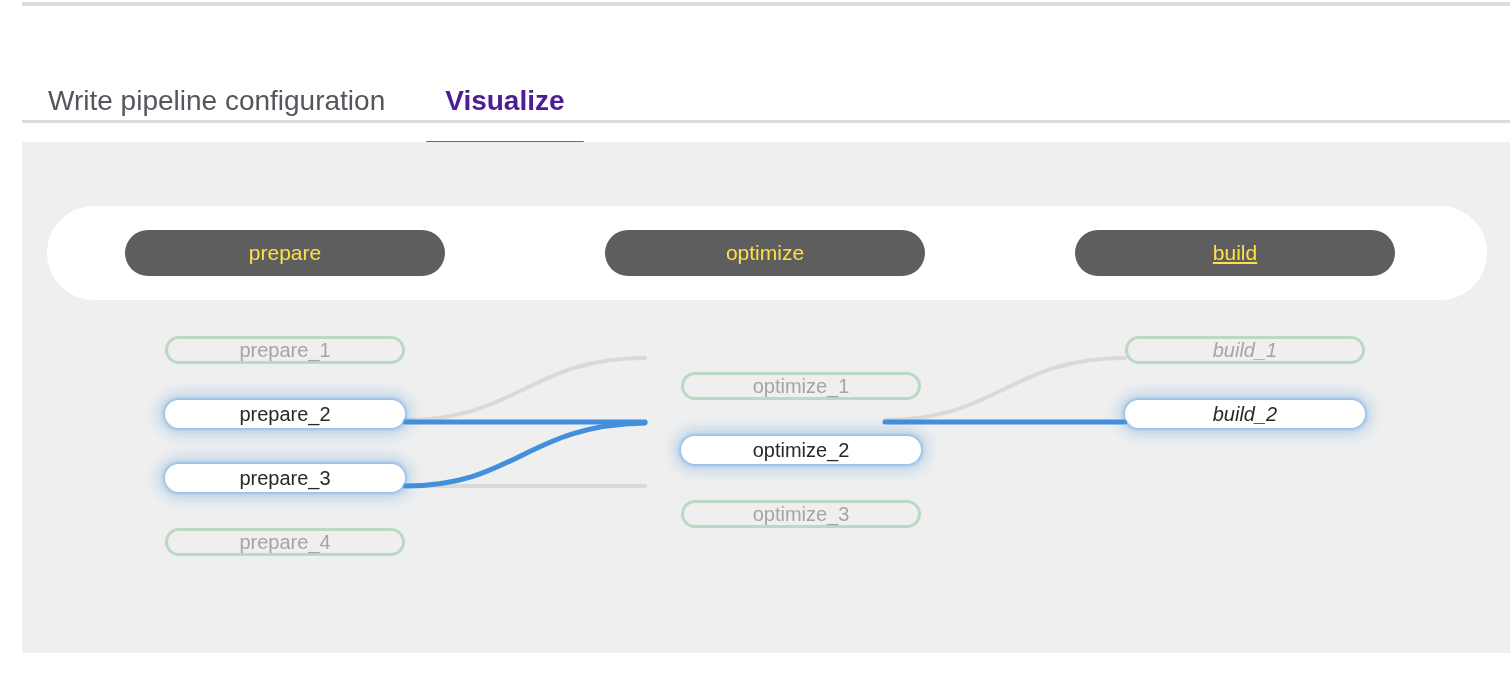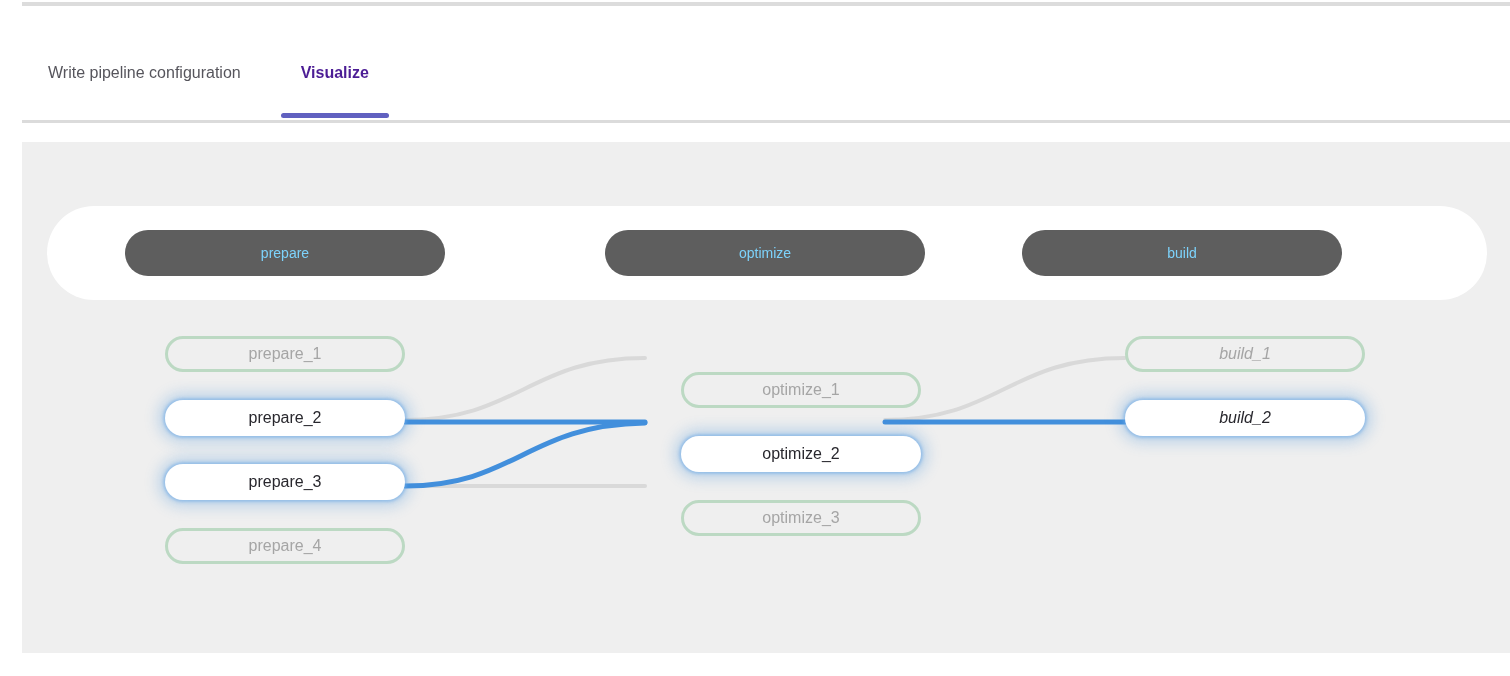--- a/index.html
+++ b/index.html
@@ -13,50 +13,50 @@
     background: #dcdcdc;
   }
   .tabs-rule {
     position: absolute; left: 22px; right: 0; top: 120px; height: 3px;
     background: #dbdbdb;
   }
   .tabs {
     position: absolute; left: 42px; top: 58px; display: flex; gap: 48px;
   }
   .tab {
-    position: relative; font-size: 16px; line-height: 30px;
-    color: #56555c; padding: 0 6px 30px 6px; cursor: pointer; white-space: nowrap;
+    position: relative; font-size: 28px; line-height: 30px;
+    color: #56555c; padding: 0 6px 30px 6px; cursor: pointer; white-space: nowrap; margin-top: 28px;
   }
   .tab.active { color: #4c1d95; font-weight: bold; }
   .tab.active::after {
     content: ""; position: absolute; left: -14px; right: -14px; bottom: 0;
     height: 5px; border-radius: 3px; background: #6161c0;
   }
   .canvas {
     position: absolute; left: 22px; top: 142px; width: 1488px; height: 511px;
     background: #efefef;
   }
   .stage-band {
     position: absolute; left: 25px; top: 64px; width: 1440px; height: 94px;
     background: #ffffff; border-radius: 47px;
   }
   .stage-pill {
     position: absolute; top: 88px; width: 320px; height: 46px;
-    background: #5e5e5e; border-radius: 23px; color: #7dd3fc;
-    font-size: 14px; display: flex; align-items: center; justify-content: center;
+    background: #5e5e5e; border-radius: 23px; color: #fde047;
+    font-size: 21px; display: flex; align-items: center; justify-content: center;
   }
   .stage-pill.prepare  { left: 103px; }
   .stage-pill.optimize { left: 583px; }
-  .stage-pill.build    { left: 1000px; }
+  .stage-pill.build    { left: 1053px; text-decoration: underline; }
   .links-svg { position: absolute; left: 0; top: 0; }
   .link-inactive { stroke: #d9d9d9; stroke-width: 4; fill: none; stroke-linecap: round; }
   .link-active   { stroke: #428fdc; stroke-width: 5; fill: none; stroke-linecap: round; }
   .job-pill {
-    position: absolute; width: 240px; height: 36px; border-radius: 22px;
-    font-size: 16px; display: flex; align-items: center; justify-content: center;
+    position: absolute; width: 240px; height: 28px; border-radius: 22px;
+    font-size: 20px; display: flex; align-items: center; justify-content: center;
     box-sizing: border-box; cursor: pointer;
   }
   .job-pill.faded {
     border: 3px solid #bcd9c3; color: #a5a5a5; background: transparent;
   }
   .job-pill.lit {
     background: #ffffff; color: #28272d;
     box-shadow: 0 0 3px 2px rgba(110,170,230,0.55), 0 0 14px 7px rgba(66,143,220,0.28);
   }
   .col-prepare  { left: 143px; }

